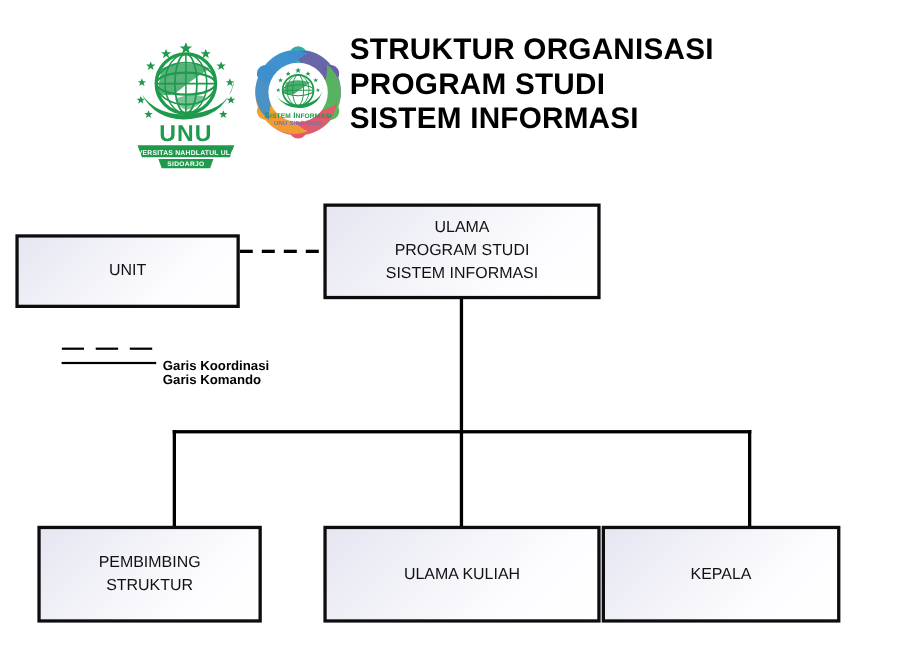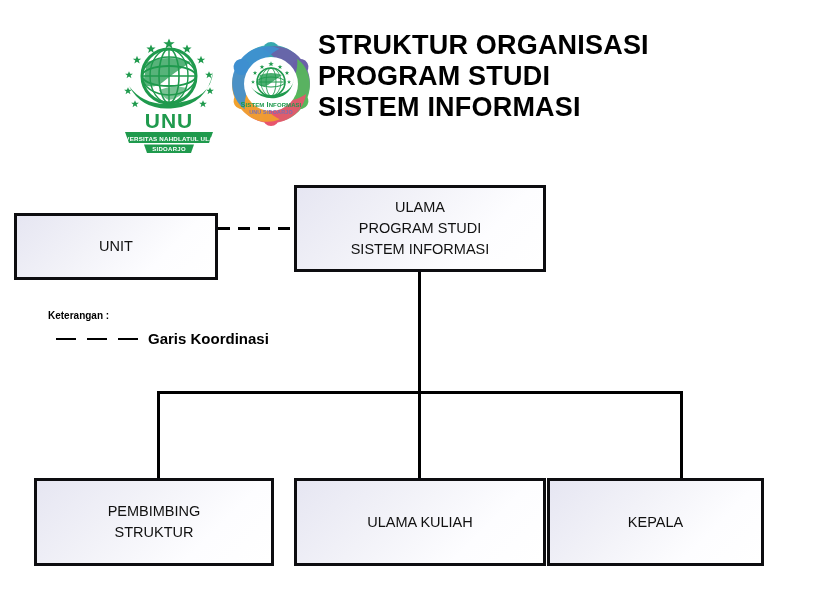--- a/index.html
+++ b/index.html
@@ -72,21 +72,21 @@
   .node-line {
     font-family: "Liberation Sans", sans-serif;
     font-size: 14.5px;
     line-height: 21px;
     color: #111111;
     white-space: nowrap;
   }
 
   #box-upm      { left: 14px;  top: 185px; width: 204px; height: 67px; margin-top: 28px; }
   #box-ketua    { left: 294px; top: 185px; width: 252px; height: 87px; }
-  #box-pa       { left: 34px;  top: 478px; width: 240px; height: 88px; }
+  #box-pa       { left: 34px;  top: 478px; width: 204px; height: 88px; }
   #box-dosen    { left: 294px; top: 478px; width: 252px; height: 88px; }
   #box-lab      { left: 547px; top: 478px; width: 217px; height: 88px; }
 
   
   .conn {
     position: absolute;
     background: #000000;
   }
   .conn-v { width: 3px; }
   .conn-h { height: 3px; }
@@ -138,24 +138,24 @@
     background-image: linear-gradient(to right, #000 0 20px, transparent 20px 31px);
     background-size: 31px 2px;
     background-repeat: repeat-x;
   }
   .legend-sample.solid {
     background: #000000;
   }
   .legend-label {
     position: absolute;
     left: 100px;
-    top: 0;
+    top: 16px;
     font-family: "Liberation Sans", sans-serif;
     font-weight: bold;
-    font-size: 15px;
+    font-size: 12px;
     line-height: 13px;
     color: #000000;
     white-space: nowrap;
   }
 </style>
 </head>
 <body>
 
 <div id="header">
 
@@ -324,18 +324,21 @@
   <div class="node-box" id="box-dosen">
     <div class="node-line">ULAMA KULIAH</div>
   </div>
 
   <div class="node-box" id="box-lab">
     <div class="node-line">KEPALA</div>
   </div>
 </div>
 
 <div id="legend">
-  <div id="legend-title">Keterangan :</div>
   <div class="legend-row">
     <div class="legend-sample dashed"></div>
     <div class="legend-label">Garis Koordinasi</div>
   </div>
+  <div class="legend-row">
+    <div class="legend-sample solid"></div>
+    <div class="legend-label">Garis Komando</div>
+  </div>
 </div>
 
 </body></html>

